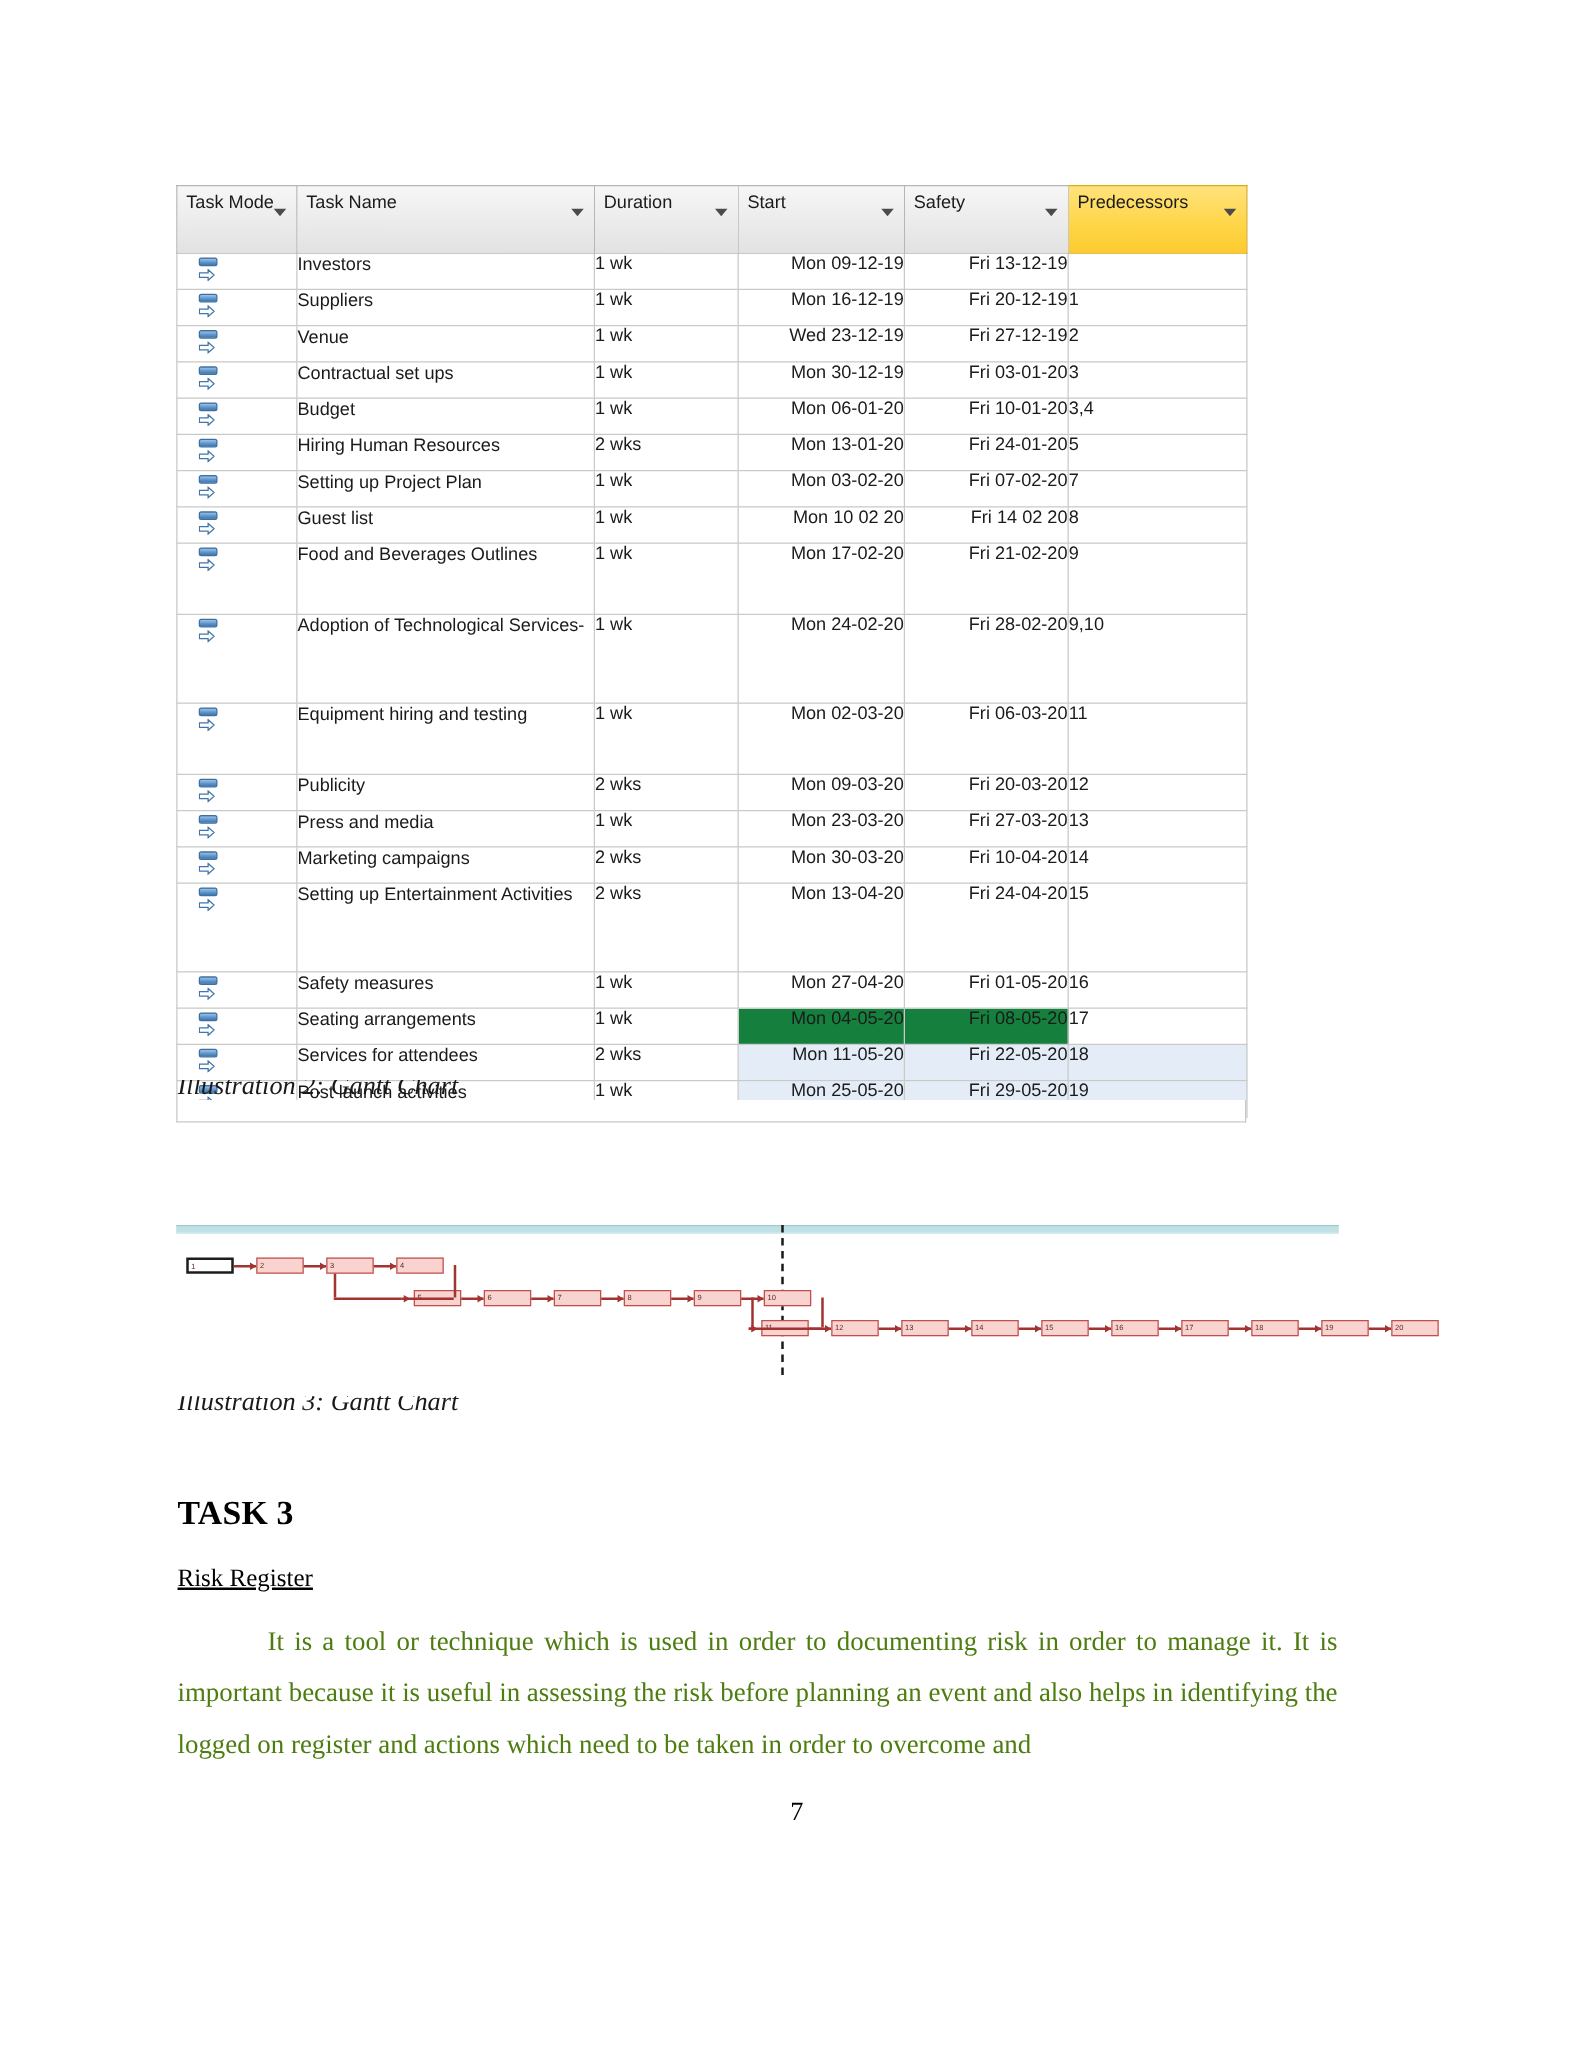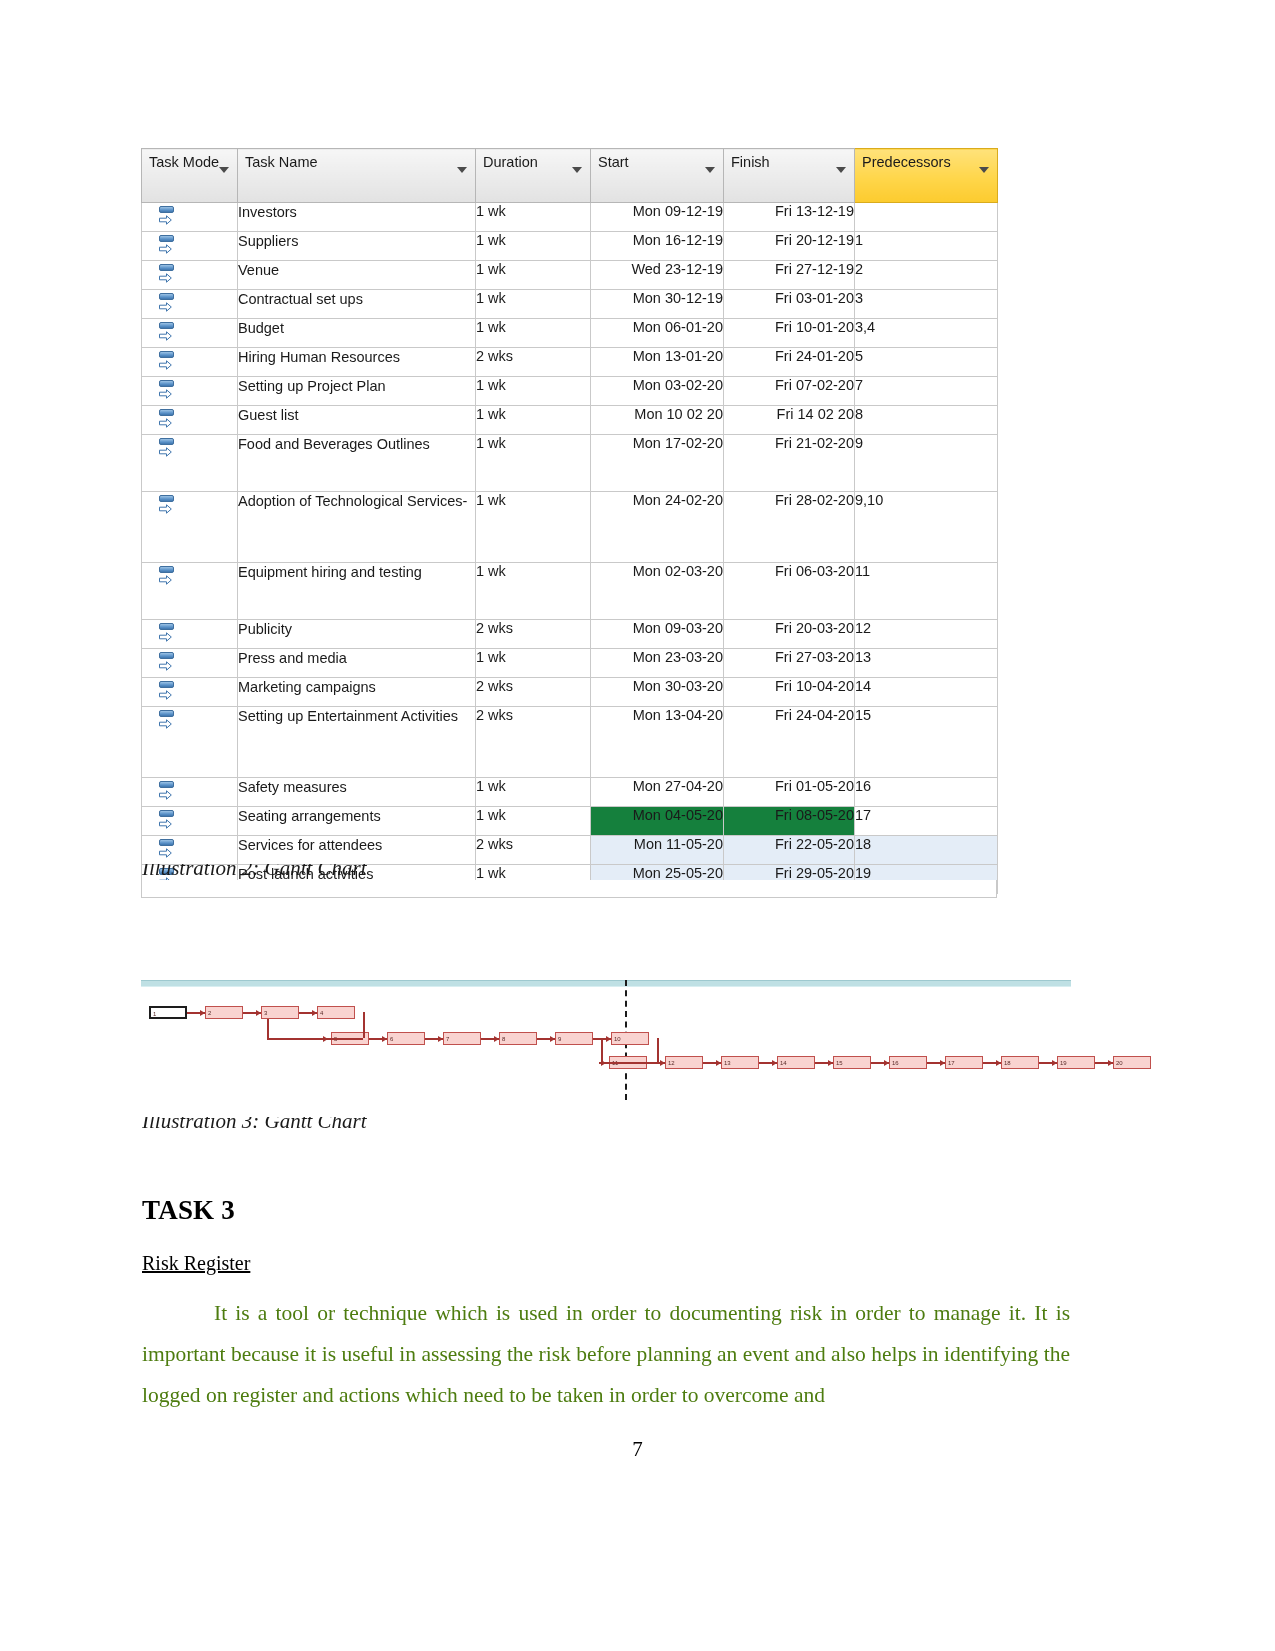--- a/index.html
+++ b/index.html
@@ -247,21 +247,21 @@
         </th>
         <th>
           <span>Duration</span>
           <span class="hdr-filter"></span>
         </th>
         <th>
           <span>Start</span>
           <span class="hdr-filter"></span>
         </th>
         <th>
-          <span>Finish</span>
+          <span>Safety</span>
           <span class="hdr-filter"></span>
         </th>
         <th class="hl-pred">
           <span>Predecessors</span>
           <span class="hdr-filter"></span>
         </th>
       </tr>
     </thead>
     <tbody id="gantt-body">
         <tr class="row">

